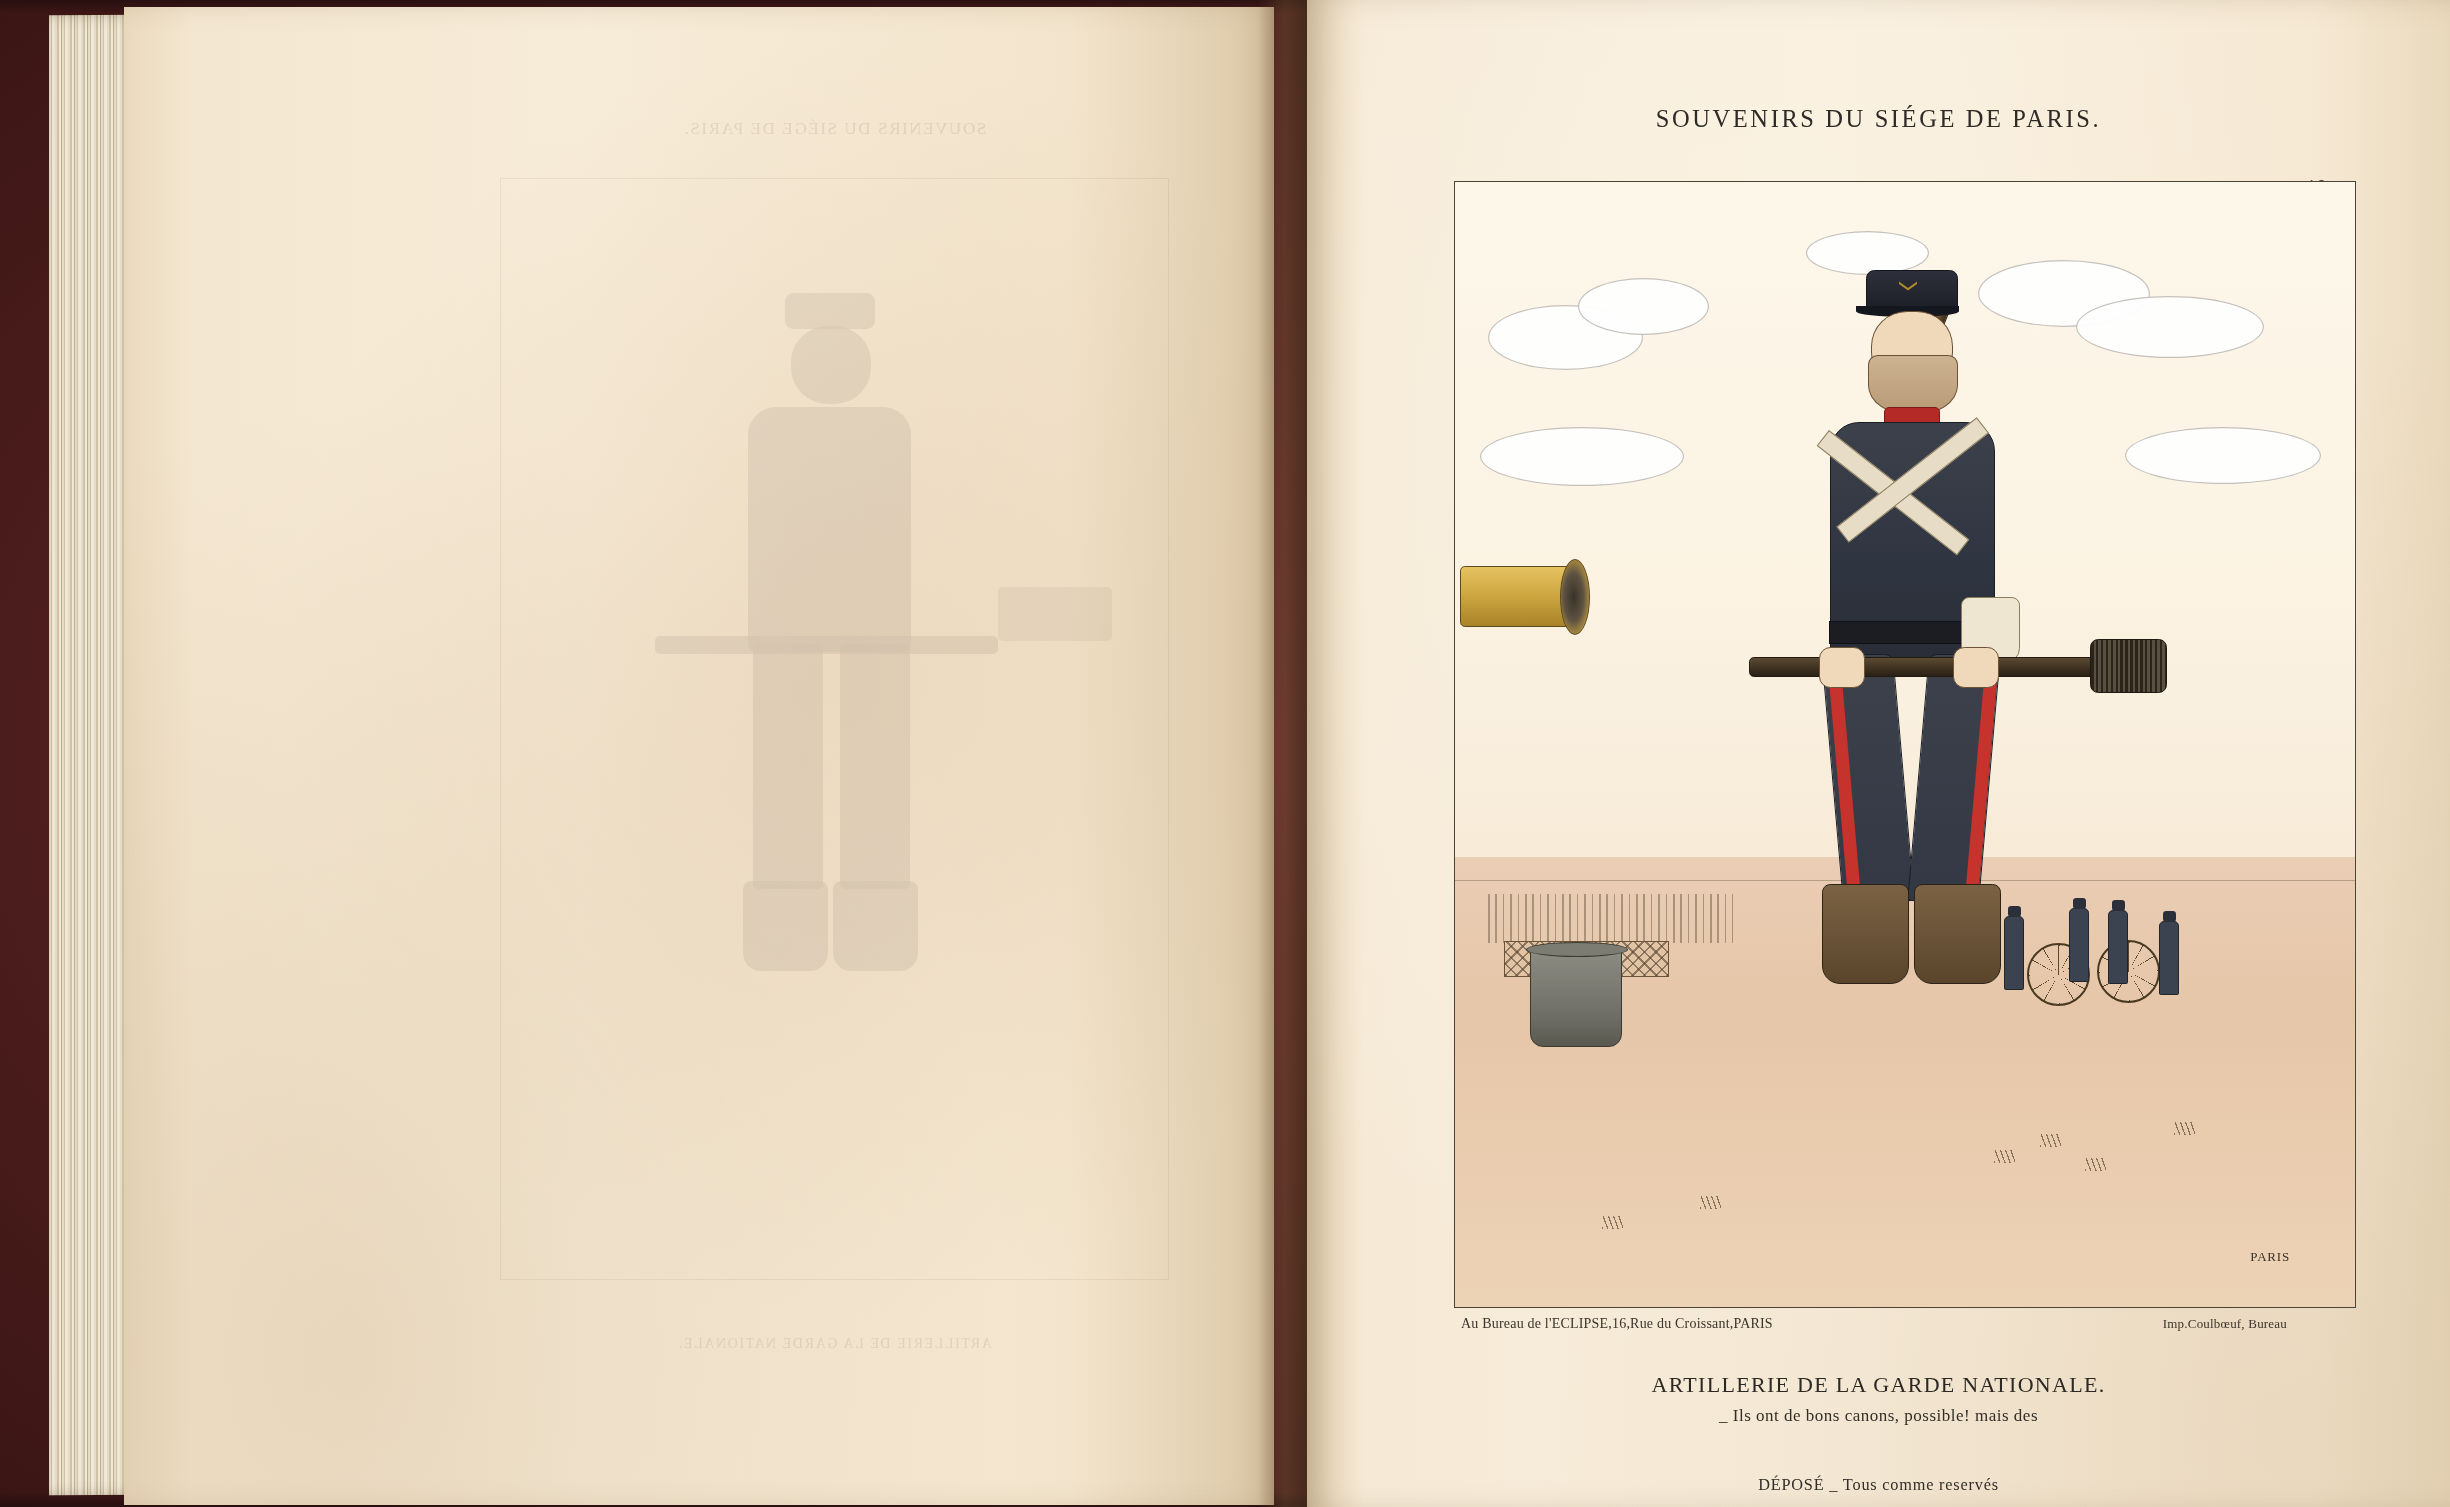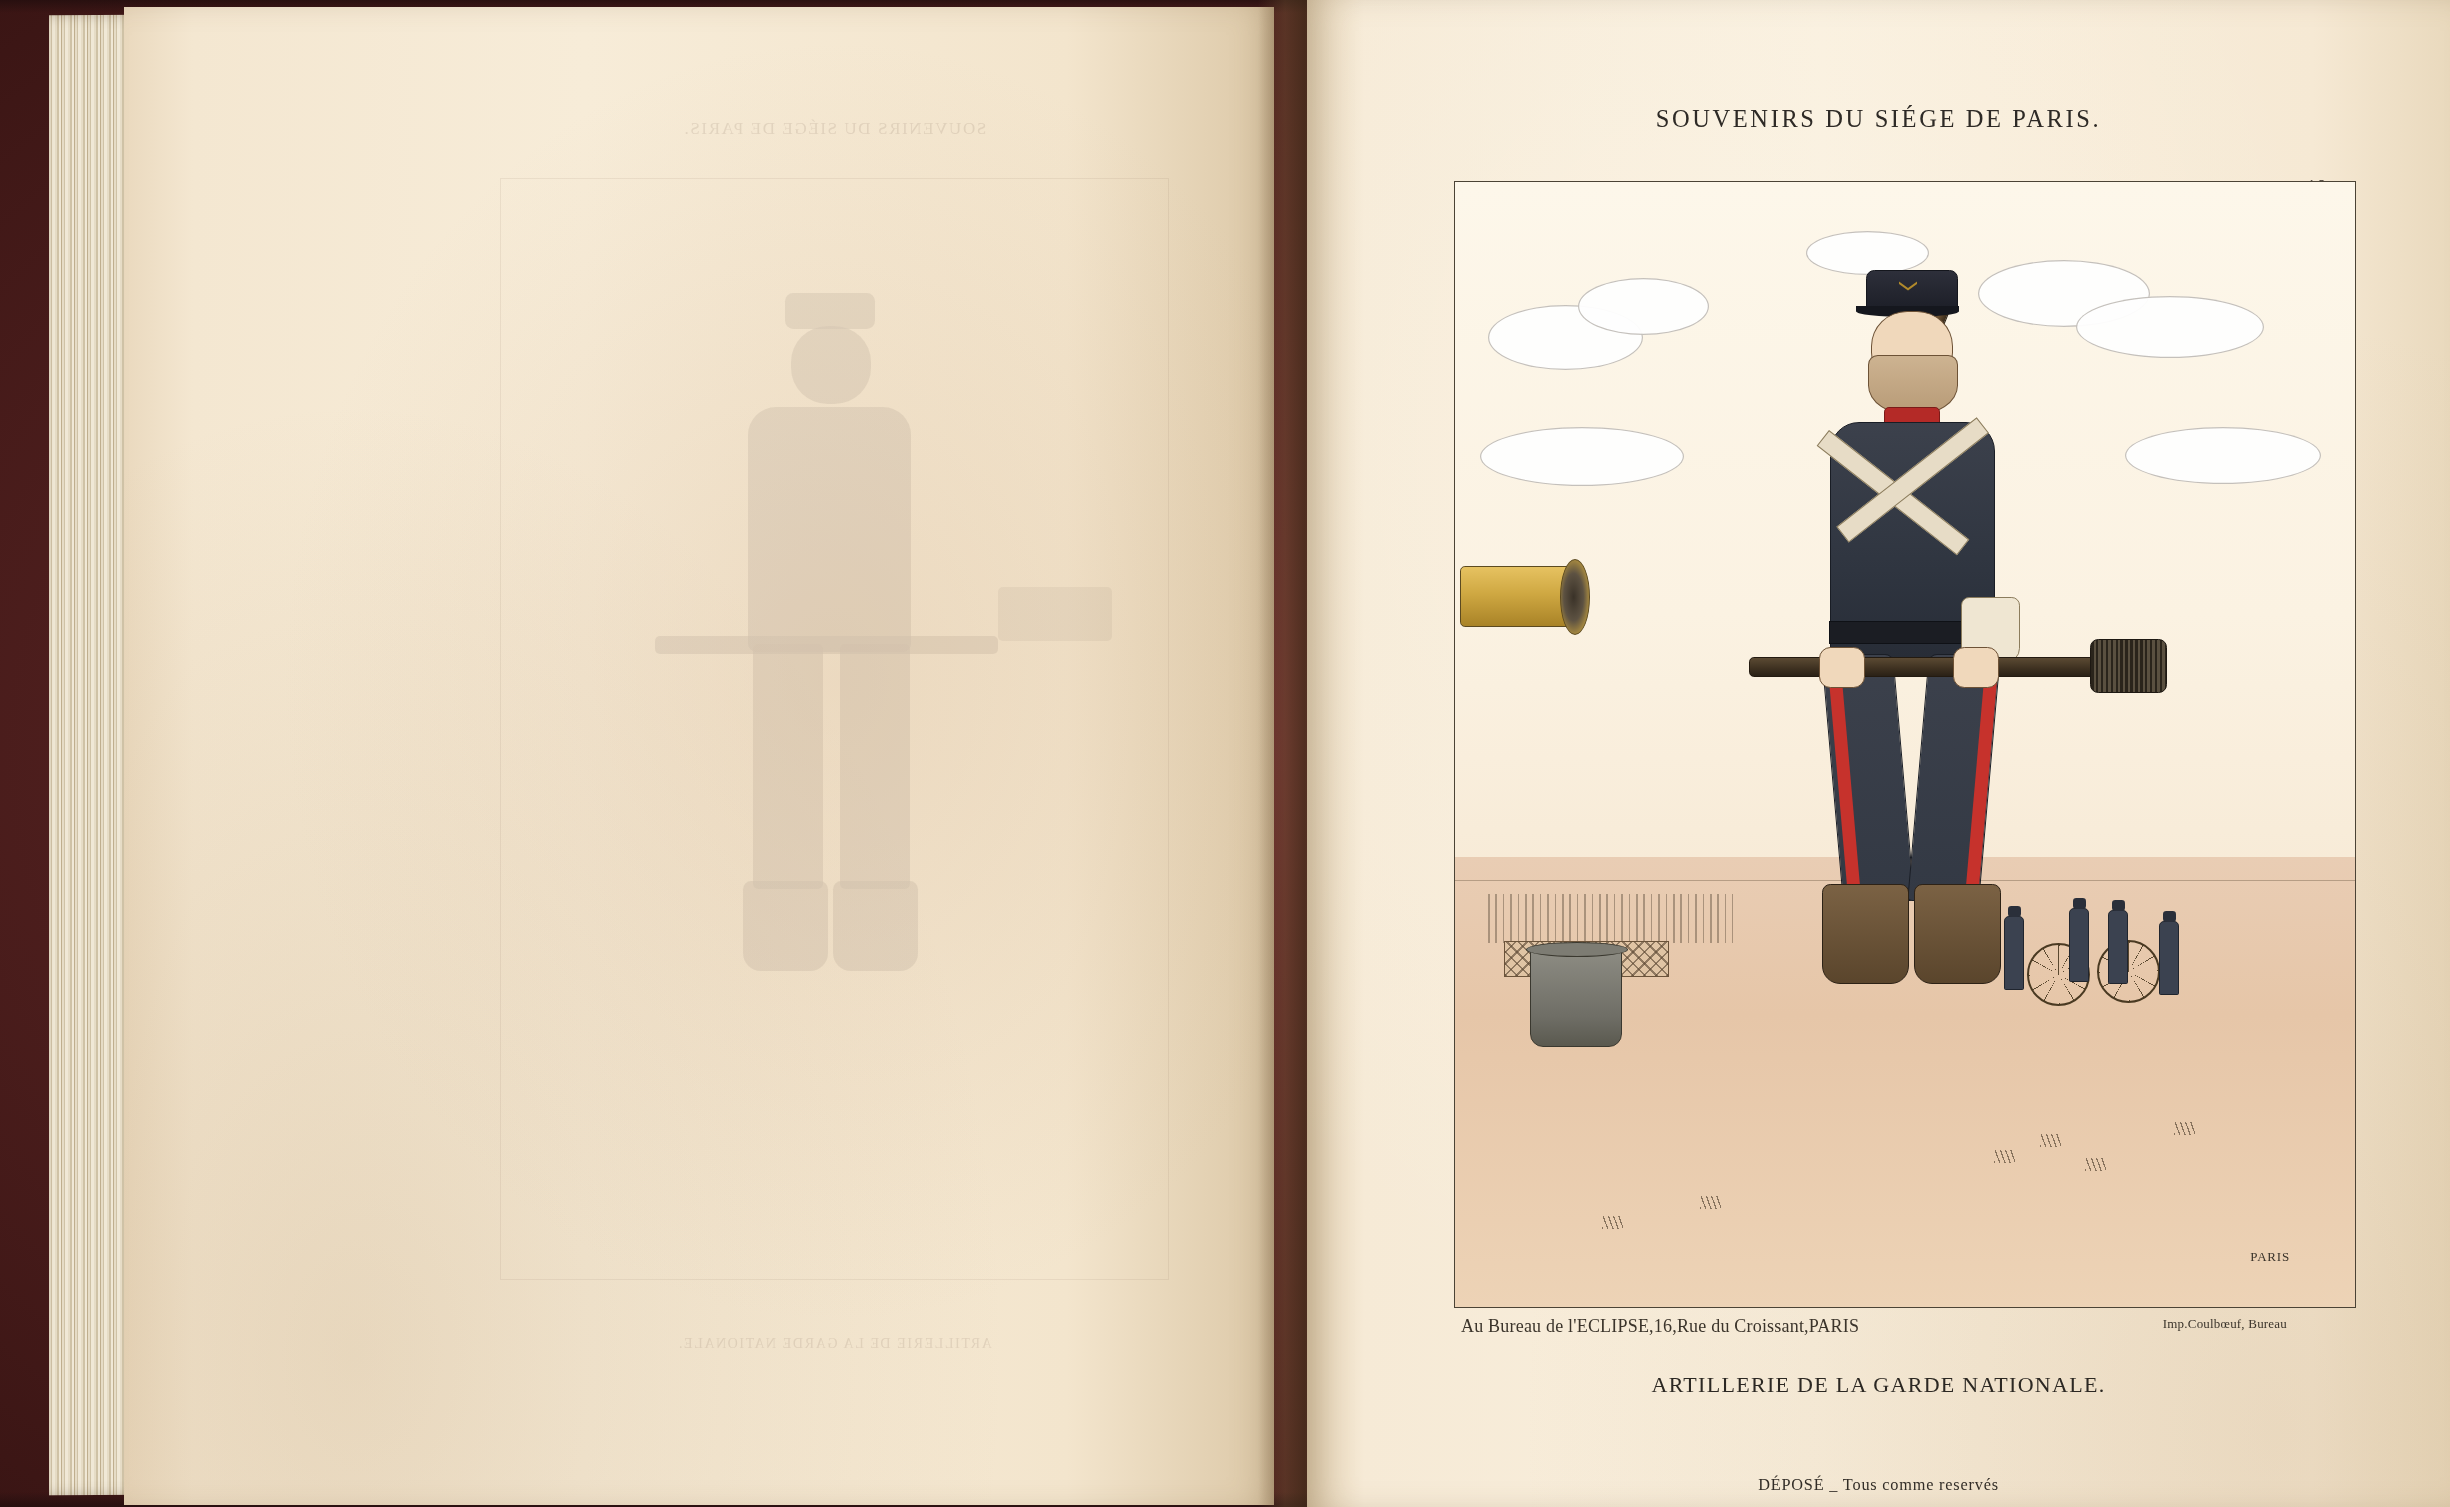--- a/index.html
+++ b/index.html
@@ -458,21 +458,21 @@
     font-size: 13px; letter-spacing: 0.8px;
     color: #3a332a;
     font-family: "Liberation Serif", serif;
   }
 
   
   .credit-left {
     position: absolute;
     left: 154px;
     top: 1316px;
-    font-size: 18px;
+    font-size: 14px;
     color: #3b342b;
     letter-spacing: 0.2px;
   }
   .credit-right {
     position: absolute;
     right: 163px;
     top: 1316px;
     font-size: 13px;
     color: #3b342b;
     letter-spacing: 0.2px;
@@ -636,18 +636,19 @@
         <div class="hand hand-r"></div>
       </div>
 
       <div class="artist-sig">PARIS</div>
     </div>
 
     <div class="credit-left">Au Bureau de l'ECLIPSE,16,Rue du Croissant,PARIS</div>
     <div class="credit-right">Imp.Coulbœuf, Bureau</div>
 
     <div class="caption-title">ARTILLERIE DE LA GARDE NATIONALE.</div>
+    <div class="caption-line caption-line-1">_ Ils ont de bons canons, possible! mais des</div>
 
     <div class="deposit">DÉPOSÉ _ Tous comme reservés</div>
   </div>
 
 </div>
 
 
 </body></html>

